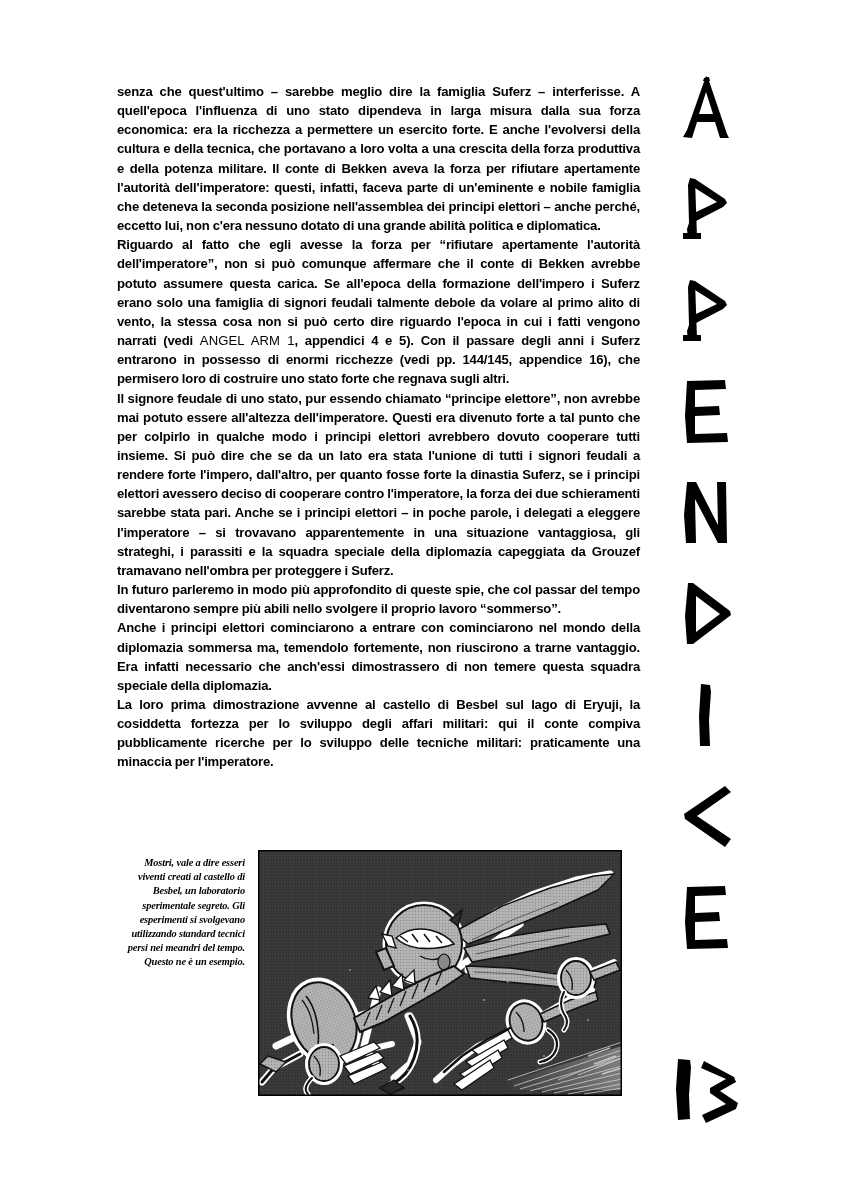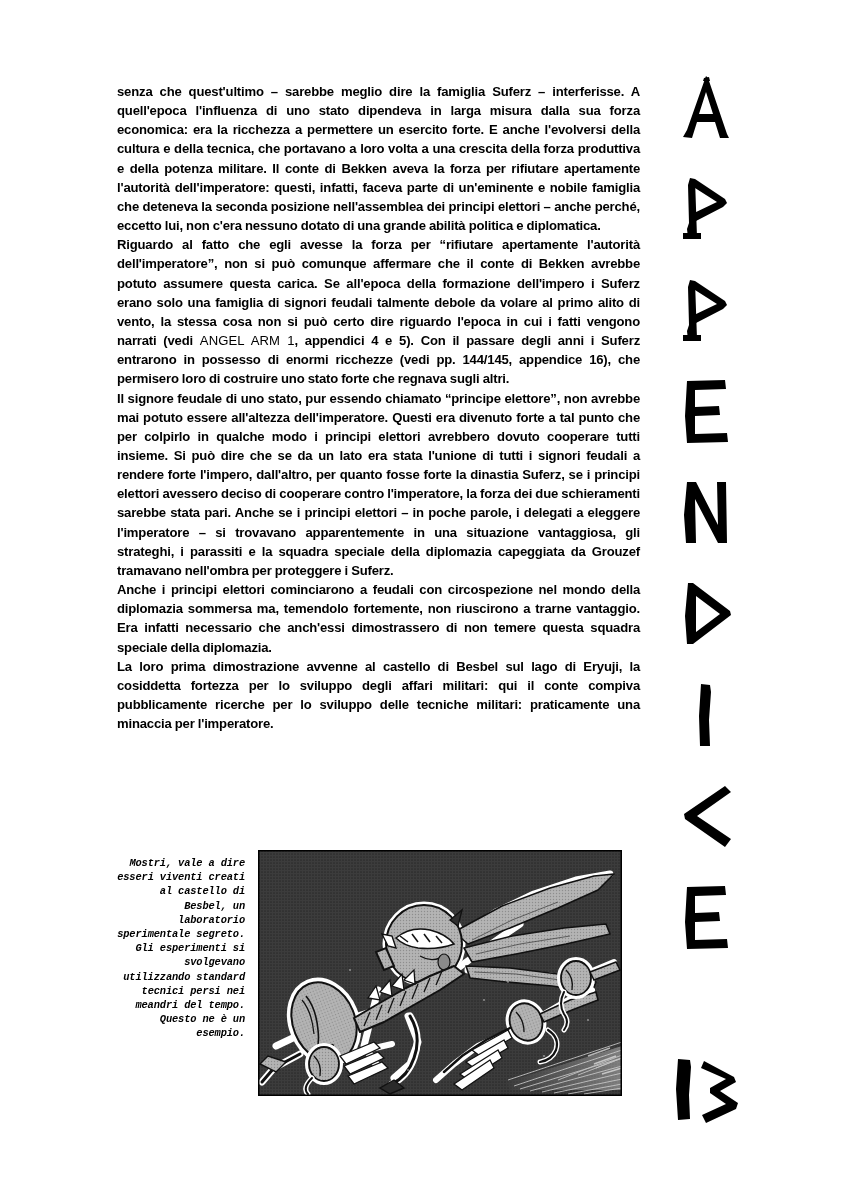--- a/index.html
+++ b/index.html
@@ -60,21 +60,21 @@
     top: 850px;
     width: 505px;
     height: 246px;
   }
 
   #figure-caption {
     position: absolute;
     left: 0;
     top: 6px;
     width: 128px;
-    font-family: Liberation Mono, monospace;
+    font-family: Liberation Serif, serif;
     font-style: italic;
     font-weight: 600;
     font-size: 10.4px;
     line-height: 14.2px;
     text-align: right;
     color: #000000;
     letter-spacing: -0.15px;
   }
 
   #figure-frame {
@@ -124,22 +124,23 @@
 <div id="page">
 
   <div id="body-column">
 
     <p class="para">senza che quest'ultimo – sarebbe meglio dire la famiglia Suferz – interferisse. A quell'epoca l'influenza di uno stato dipendeva in larga misura dalla sua forza economica: era la ricchezza a permettere un esercito forte. E anche l'evolversi della cultura e della tecnica, che portavano a loro volta a una crescita della forza produttiva e della potenza militare. Il conte di Bekken aveva la forza per rifiutare apertamente l'autorità dell'imperatore: questi, infatti, faceva parte di un'eminente e nobile famiglia che deteneva la seconda posizione nell'assemblea dei principi elettori – anche perché, eccetto lui, non c'era nessuno dotato di una grande abilità politica e diplomatica.</p>
 
     <p class="para"><span>Riguardo al fatto che egli avesse la forza per “rifiutare apertamente l'autorità dell'imperatore”, non si può comunque affermare che il conte di Bekken avrebbe potuto assumere questa carica. Se all'epoca della formazione dell'impero i Suferz erano solo una famiglia di signori feudali talmente debole da volare al primo alito di vento, la stessa cosa non si può certo dire riguardo l'epoca in cui i fatti vengono narrati (vedi </span><b class="strong">ANGEL ARM 1</b><span>, appendici 4 e 5). Con il passare degli anni i Suferz entrarono in possesso di enormi ricchezze (vedi pp. 144/145, appendice 16), che permisero loro di costruire uno stato forte che regnava sugli altri.</span></p>
 
     <p class="para">Il signore feudale di uno stato, pur essendo chiamato “principe elettore”, non avrebbe mai potuto essere all'altezza dell'imperatore. Questi era divenuto forte a tal punto che per colpirlo in qualche modo i principi elettori avrebbero dovuto cooperare tutti insieme. Si può dire che se da un lato era stata l'unione di tutti i signori feudali a rendere forte l'impero, dall'altro, per quanto fosse forte la dinastia Suferz, se i principi elettori avessero deciso di cooperare contro l'imperatore, la forza dei due schieramenti sarebbe stata pari. Anche se i principi elettori – in poche parole, i delegati a eleggere l'imperatore – si trovavano apparentemente in una situazione vantaggiosa, gli strateghi, i parassiti e la squadra speciale della diplomazia capeggiata da Grouzef tramavano nell'ombra per proteggere i Suferz.</p>
 
-
-    <p class="para">Anche i principi elettori cominciarono a feudali con circospezione nel mondo della diplomazia sommersa ma, temendolo fortemente, non riuscirono a trarne vantaggio. Era infatti necessario che anch'essi dimostrassero di non temere questa squadra speciale della diplomazia.</p>
+    <p class="para">In futuro parleremo in modo più approfondito di queste spie, che col passar del tempo diventarono sempre più abili nello svolgere il proprio lavoro “sommerso”.</p>
+
+    <p class="para">Anche i principi elettori cominciarono a entrare con cominciarono nel mondo della diplomazia sommersa ma, temendolo fortemente, non riuscirono a trarne vantaggio. Era infatti necessario che anch'essi dimostrassero di non temere questa squadra speciale della diplomazia.</p>
 
     <p class="para">La loro prima dimostrazione avvenne al castello di Besbel sul lago di Eryuji, la cosiddetta fortezza per lo sviluppo degli affari militari: qui il conte compiva pubblicamente ricerche per lo sviluppo delle tecniche militari: praticamente una minaccia per l'imperatore.</p>
 
   </div>
 
   <div id="figure-row">
 
     <div id="figure-caption">Mostri, vale a dire esseri viventi creati al castello di Besbel, un laboratorio sperimentale segreto. Gli esperimenti si svolgevano utilizzando standard tecnici persi nei meandri del tempo.
 Questo ne è un esempio.</div>
 

